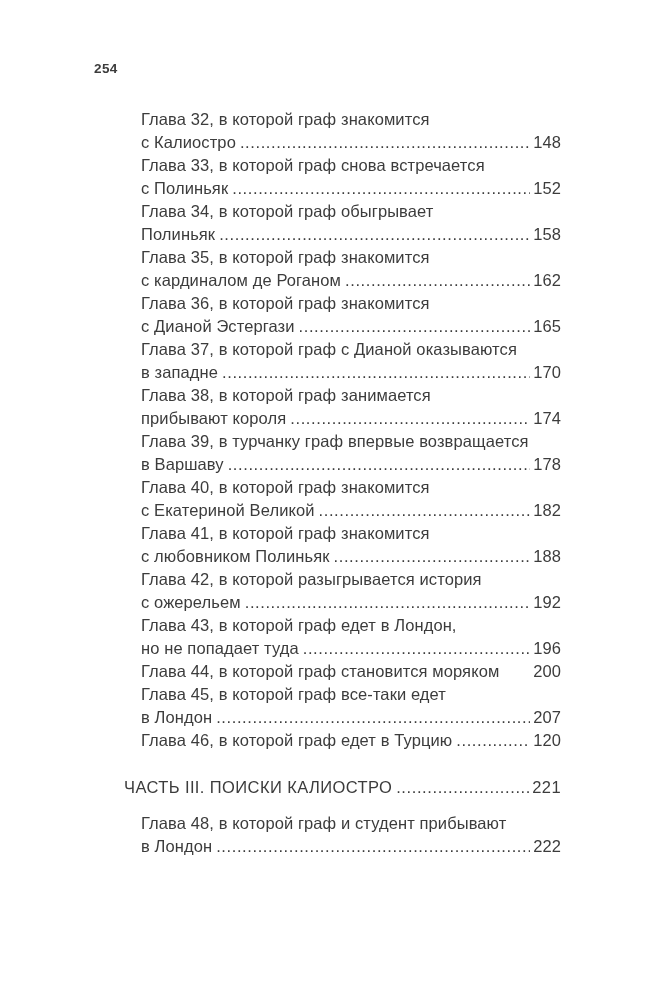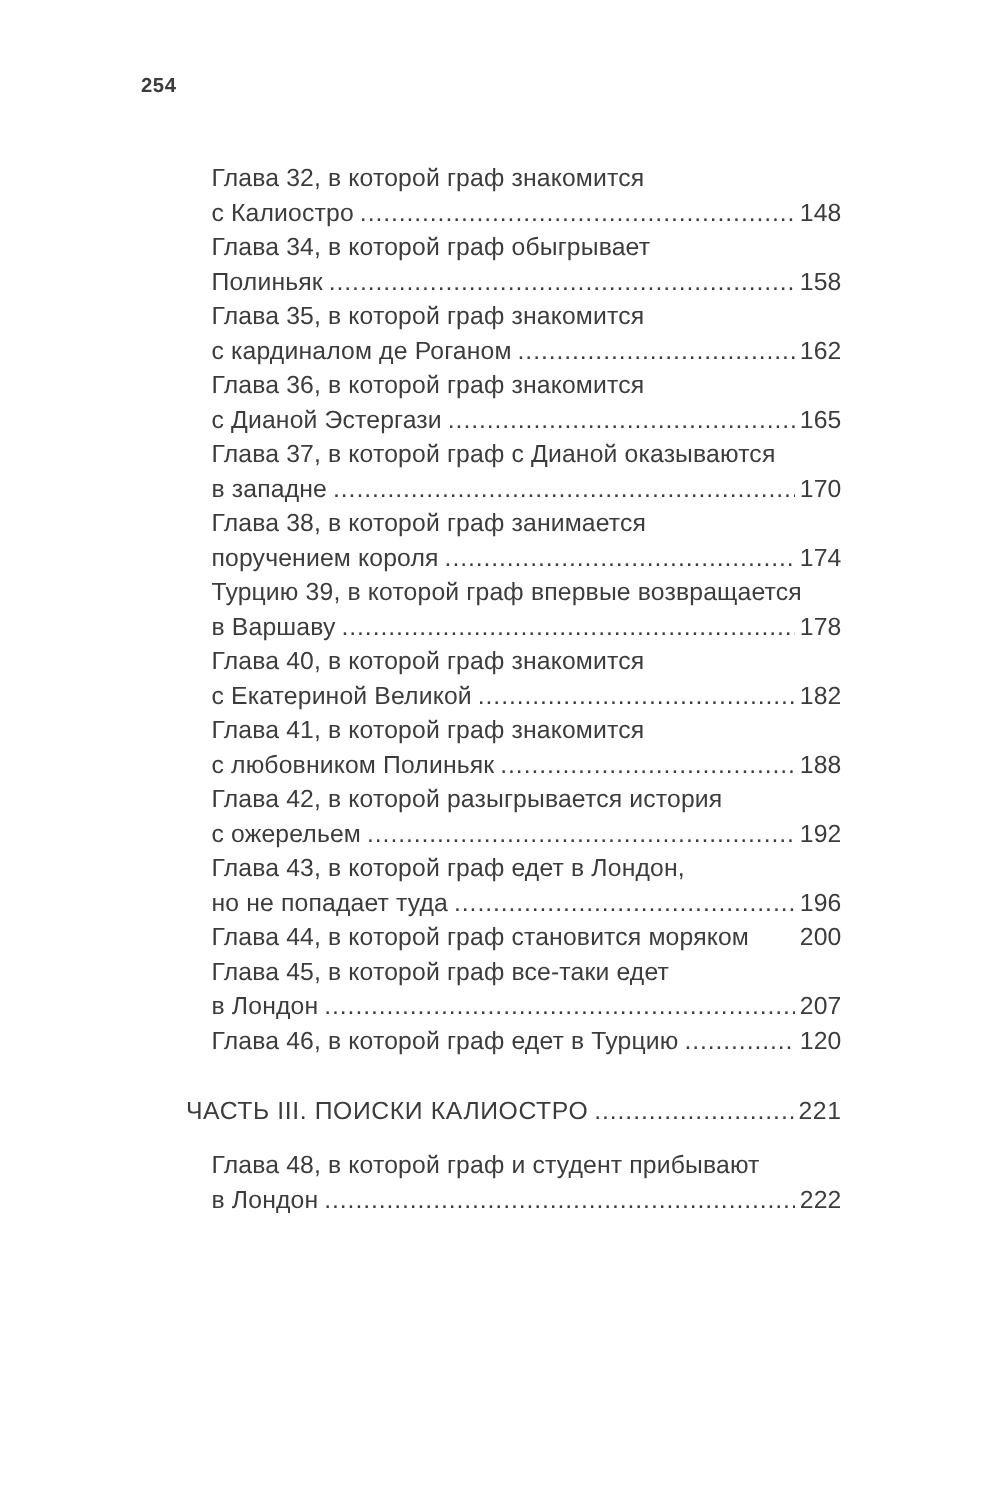--- a/index.html
+++ b/index.html
@@ -6,21 +6,21 @@
   body {
     width: 663px; height: 1001px;
     background: #ffffff;
     position: relative;
     overflow: hidden;
     font-family: "Liberation Sans", sans-serif;
     color: #3c3c3c;
   }
   .folio {
     position: absolute;
-    left: 94px; top: 49px;
+    left: 94px; top: 61px;
     font-size: 13.5px;
     letter-spacing: 0.4px;
     font-weight: 600;
   }
   .toc {
     position: absolute;
     left: 141px; top: 108px;
     width: 420px;
   }
   .line {
@@ -61,20 +61,30 @@
     <div class="line">
       <span class="txt">Глава 32, в которой граф знакомится</span>
     </div>
     <div class="line">
       <span class="txt">с Калиостро</span>
       <span class="leader"></span>
       <span class="pg">148</span>
     </div>
   </div>
 
+  <div class="entry">
+    <div class="line">
+      <span class="txt">Глава 33, в которой граф снова встречается</span>
+    </div>
+    <div class="line">
+      <span class="txt">с Полиньяк</span>
+      <span class="leader"></span>
+      <span class="pg">152</span>
+    </div>
+  </div>
 
   <div class="entry">
     <div class="line">
       <span class="txt">Глава 34, в которой граф обыгрывает</span>
     </div>
     <div class="line">
       <span class="txt">Полиньяк</span>
       <span class="leader"></span>
       <span class="pg">158</span>
     </div>
@@ -111,29 +121,29 @@
       <span class="leader"></span>
       <span class="pg">170</span>
     </div>
   </div>
 
   <div class="entry">
     <div class="line">
       <span class="txt">Глава 38, в которой граф занимается</span>
     </div>
     <div class="line">
-      <span class="txt">поручением короля</span>
+      <span class="txt">прибывают короля</span>
       <span class="leader"></span>
       <span class="pg">174</span>
     </div>
   </div>
 
   <div class="entry">
     <div class="line">
-      <span class="txt">Турцию 39, в которой граф впервые возвращается</span>
+      <span class="txt">Глава 39, в турчанку граф впервые возвращается</span>
     </div>
     <div class="line">
       <span class="txt">в Варшаву</span>
       <span class="leader"></span>
       <span class="pg">178</span>
     </div>
   </div>
 
   <div class="entry">
     <div class="line">

